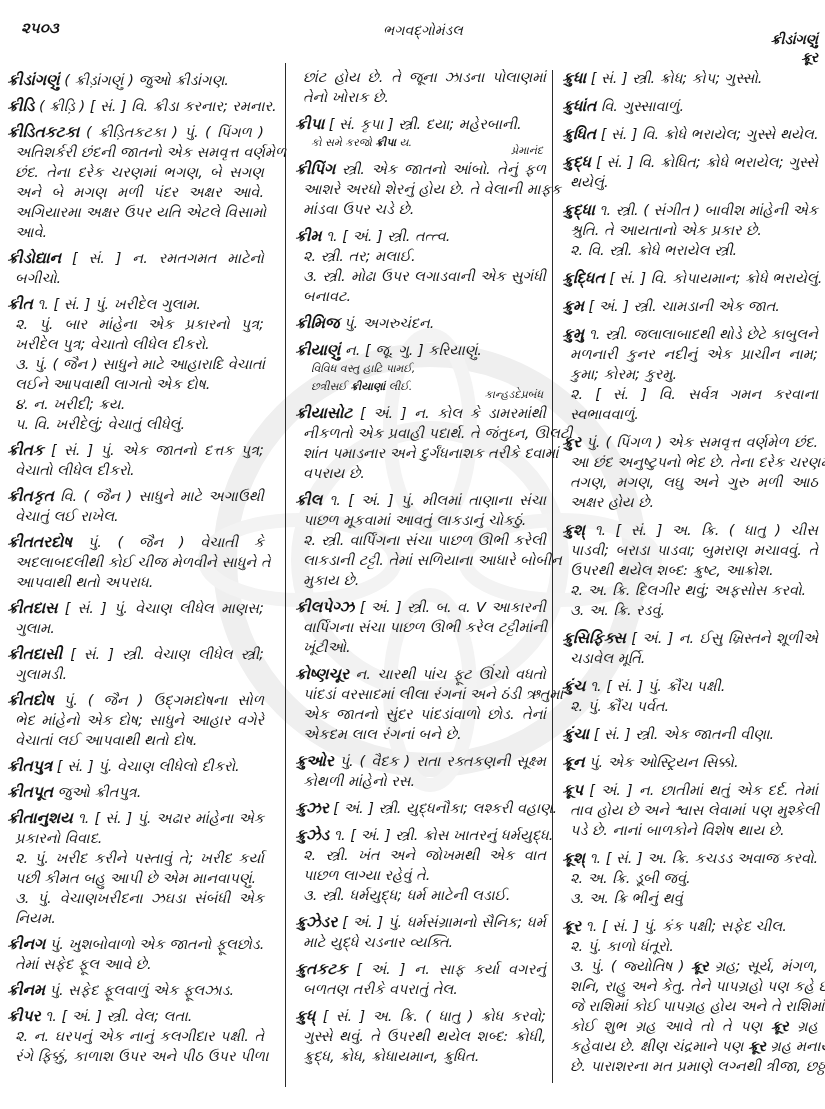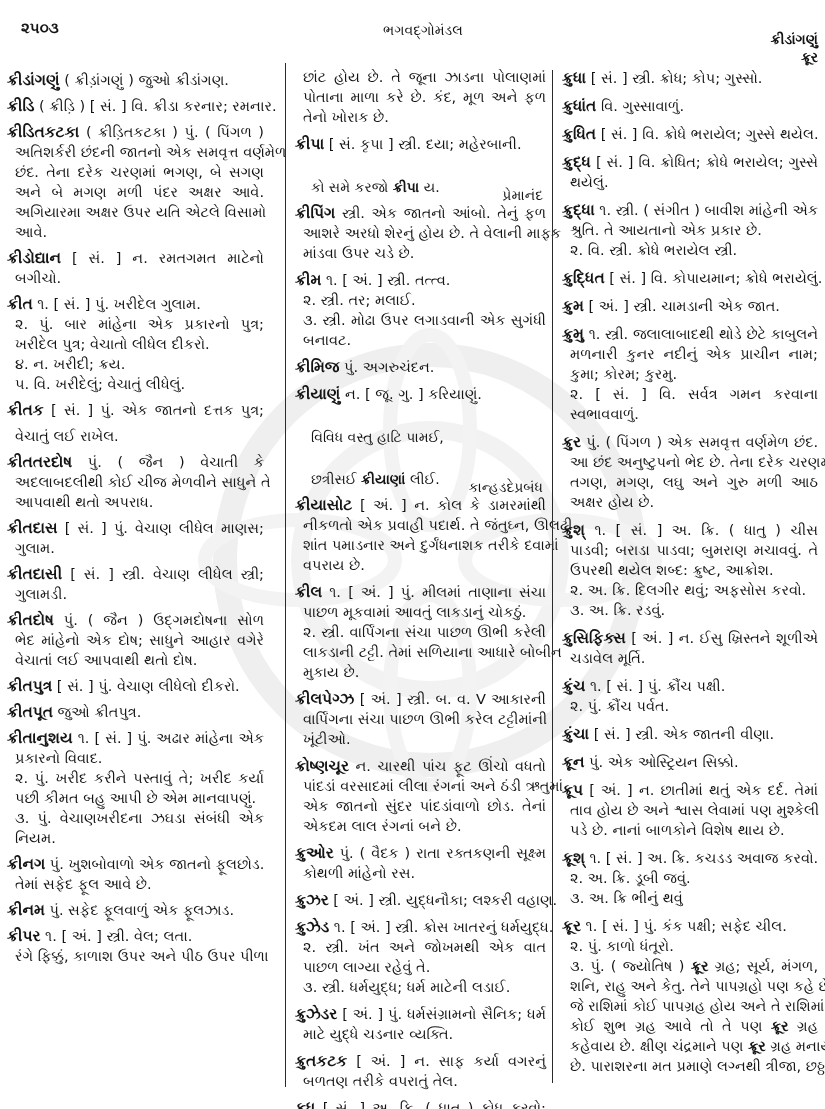--- a/index.html
+++ b/index.html
@@ -1,19 +1,20 @@
 <!DOCTYPE html>
 <html><head>
 <meta charset="utf-8">
 <style>
   html, body { margin:0; padding:0; background:#ffffff; }
   #page {
     position:relative; width:825px; height:1109px; overflow:hidden;
     background:#ffffff; color:#141414;
     font-family:"DejaVu Sans", sans-serif;
+    font-style:italic;
   }
   #watermark { position:absolute; left:0; top:0; width:825px; height:1109px; z-index:0; }
   .hdr { position:absolute; z-index:2; white-space:nowrap; }
   #page-number { left:21px; top:19px; font-size:15px; font-weight:bold; line-height:18px; }
   #page-title { left:383px; top:21px; font-size:14px; line-height:18px; width:80px; text-align:left; }
   #range-start { right:7px; top:30px; font-size:14px; font-weight:bold; line-height:18px; }
   #range-end { right:7px; top:48px; font-size:14px; font-weight:bold; line-height:18px; }
 
   .divider { position:absolute; width:1px; background:#2a2a2a; z-index:2; }
   #divider-1 { left:285px; top:63px; height:1024px; }
@@ -23,21 +24,21 @@
   #col-1 { left:7px; top:70px; width:257px; --gap:6px; }
   #col-2 { left:295px; top:67px; width:251px; --gap:7px; }
   #col-3 { left:562px; top:68px; width:256px; --gap:8px; }
 
   .entry + .entry { margin-top:var(--gap); }
   .ln { height:20px; line-height:20px; font-size:14.5px; white-space:nowrap; text-align:left; }
   .ln.j { text-align:justify; text-align-last:justify; }
   .ln.ind { padding-left:8px; }
   .hw { font-weight:bold; font-size:15.5px; }
   .b { font-weight:bold; }
-  .q { height:18px; line-height:18px; font-size:14px; padding-left:16px; position:relative; white-space:nowrap;margin-top:24px; }
+  .q { height:18px; line-height:18px; font-size:11px; padding-left:16px; position:relative; white-space:nowrap; }
   .q .src { position:absolute; right:3px; top:8px; }
 </style>
 </head>
 <body>
 
 <div id="page">
 
   <svg id="watermark" viewBox="0 0 825 1109">
     <g fill="none" stroke="#efefef">
       <circle cx="430" cy="560" r="205" stroke-width="24"></circle>
@@ -76,30 +77,36 @@
         <div class="ln j"><span class="hw">ક્રીડોદ્યાન</span> <span>[ સં. ] ન. રમતગમત માટેનો</span></div>
         <div class="ln ind"><span>બગીચો.</span></div>
       </div>
       <div class="entry">
         <div class="ln"><span class="hw">ક્રીત</span> <span>૧. [ સં. ] પું. ખરીદેલ ગુલામ.</span></div>
         <div class="sense">
           <div class="ln j ind"><span>૨. પું. બાર માંહેના એક પ્રકારનો પુત્ર;</span></div>
           <div class="ln ind"><span>ખરીદેલ પુત્ર; વેચાતો લીધેલ દીકરો.</span></div>
         </div>
         <div class="sense">
+          <div class="ln j ind"><span>૩. પું. ( જૈન ) સાધુને માટે આહારાદિ વેચાતાં</span></div>
+          <div class="ln ind"><span>લઈને આપવાથી લાગતો એક દોષ.</span></div>
+        </div>
+        <div class="sense">
           <div class="ln ind"><span>૪. ન. ખરીદી; ક્રય.</span></div>
         </div>
         <div class="sense">
           <div class="ln ind"><span>૫. વિ. ખરીદેલું; વેચાતું લીધેલું.</span></div>
         </div>
       </div>
       <div class="entry">
         <div class="ln j"><span class="hw">ક્રીતક</span> <span>[ સં. ] પું. એક જાતનો દત્તક પુત્ર;</span></div>
-      </div>
-      <div class="entry">
+        <div class="ln ind"><span>વેચાતો લીધેલ દીકરો.</span></div>
+      </div>
+      <div class="entry">
+        <div class="ln j"><span class="hw">ક્રીતકૃત</span> <span>વિ. ( જૈન ) સાધુને માટે અગાઉથી</span></div>
         <div class="ln ind"><span>વેચાતું લઈ રાખેલ.</span></div>
       </div>
       <div class="entry">
         <div class="ln j"><span class="hw">ક્રીતતરદોષ</span> <span>પું. ( જૈન ) વેચાતી કે</span></div>
         <div class="ln j ind"><span>અદલાબદલીથી કોઈ ચીજ મેળવીને સાધુને તે</span></div>
         <div class="ln ind"><span>આપવાથી થતો અપરાધ.</span></div>
       </div>
       <div class="entry">
         <div class="ln j"><span class="hw">ક્રીતદાસ</span> <span>[ સં. ] પું. વેચાણ લીધેલ માણસ;</span></div>
         <div class="ln ind"><span>ગુલામ.</span></div>
@@ -134,28 +141,28 @@
       <div class="entry">
         <div class="ln j"><span class="hw">ક્રીનગ</span> <span>પું. ખુશબોવાળો એક જાતનો ફૂલછોડ.</span></div>
         <div class="ln ind"><span>તેમાં સફેદ ફૂલ આવે છે.</span></div>
       </div>
       <div class="entry">
         <div class="ln"><span class="hw">ક્રીનમ</span> <span>પું. સફેદ ફૂલવાળું એક ફૂલઝાડ.</span></div>
       </div>
       <div class="entry">
         <div class="ln"><span class="hw">ક્રીપર</span> <span>૧. [ અં. ] સ્ત્રી. વેલ; લતા.</span></div>
         <div class="sense">
+          <div class="ln j ind"><span>૨. ન. ઘરપનું એક નાનું કલગીદાર પક્ષી. તે</span></div>
           <div class="ln j ind"><span>રંગે ફિક્કું, કાળાશ ઉપર અને પીઠ ઉપર પીળા</span></div>
         </div>
       </div>
     </div>
   <div class="col" id="col-2">
       <div class="entry">
         <div class="ln j ind"><span>છાંટ હોય છે. તે જૂના ઝાડના પોલાણમાં</span></div>
-        <div class="ln j ind"><span>પોતાના માળા કરે છે. કંદ, મૂળ અને ફળ</span></div>
         <div class="ln ind"><span>તેનો ખોરાક છે.</span></div>
       </div>
       <div class="entry">
         <div class="ln"><span class="hw">ક્રીપા</span> <span>[ સં. કૃપા ] સ્ત્રી. દયા; મહેરબાની.</span></div>
         <div class="quote">
           <div class="q"><span>કો સમે કરજો </span><span class="b">ક્રીપા</span><span> ય.</span><span class="src">પ્રેમાનંદ</span></div>
         </div>
       </div>
       <div class="entry">
         <div class="ln j"><span class="hw">ક્રીપિંગ</span> <span>સ્ત્રી. એક જાતનો આંબો. તેનું ફળ</span></div>

